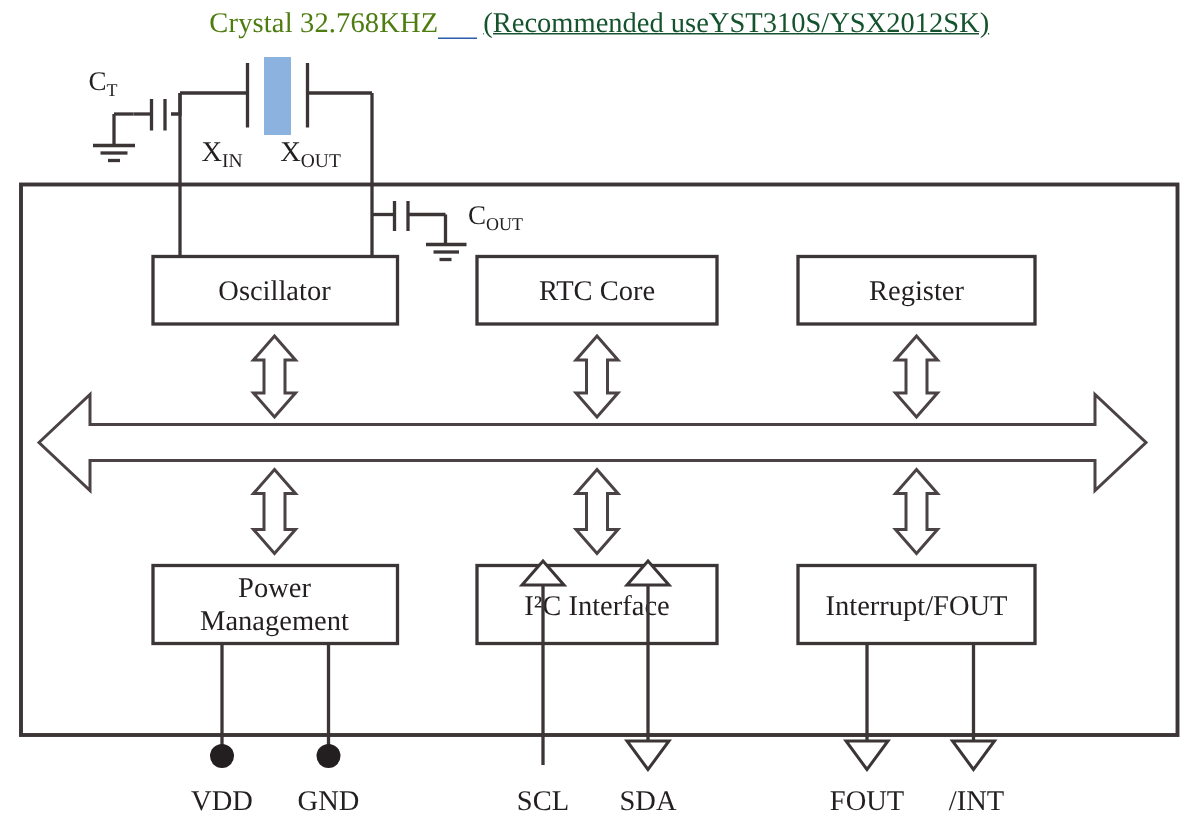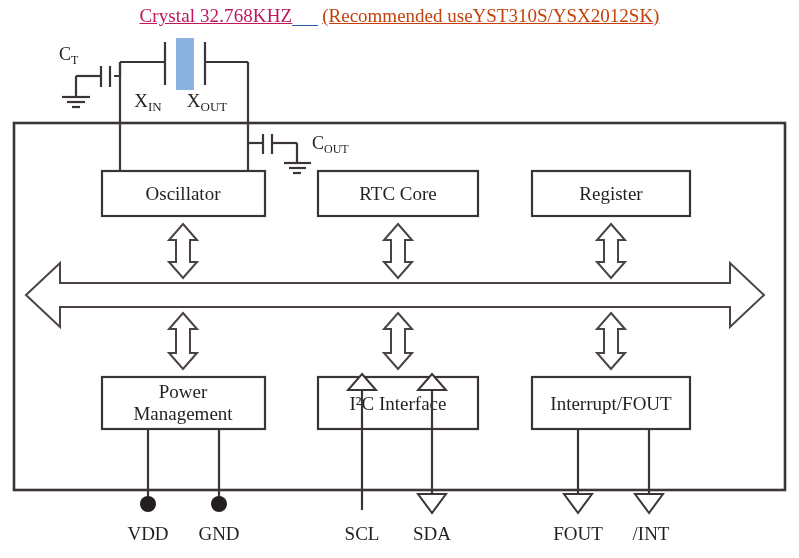--- a/index.html
+++ b/index.html
@@ -35,33 +35,32 @@
     left: 0;
     top: 0;
     width: 799px;
     height: 32px;
     display: flex;
     align-items: center;
     justify-content: center;
     white-space: pre;
   }
   .title-crystal {
-    color: #be185d;
-    text-decoration: underline;
+    color: #4d7c0f;
     font-size: 19px;
     letter-spacing: 0.1px;
   }
   .title-gap {
     display: inline-block;
     width: 26px;
     border-bottom: 1px solid #2a5caa;
     height: 19px;
   }
   .title-rec {
-    color: #c2410c;
+    color: #14532d;
     text-decoration: underline;
     font-size: 19px;
     margin-left: 4px;
   }
   text {
     font-family: "Liberation Serif", "DejaVu Serif", serif;
     fill: #231f20;
   }
   .block-label { font-size: 19px; text-anchor: middle; }
   .pin-label { font-size: 19px; text-anchor: middle; }

